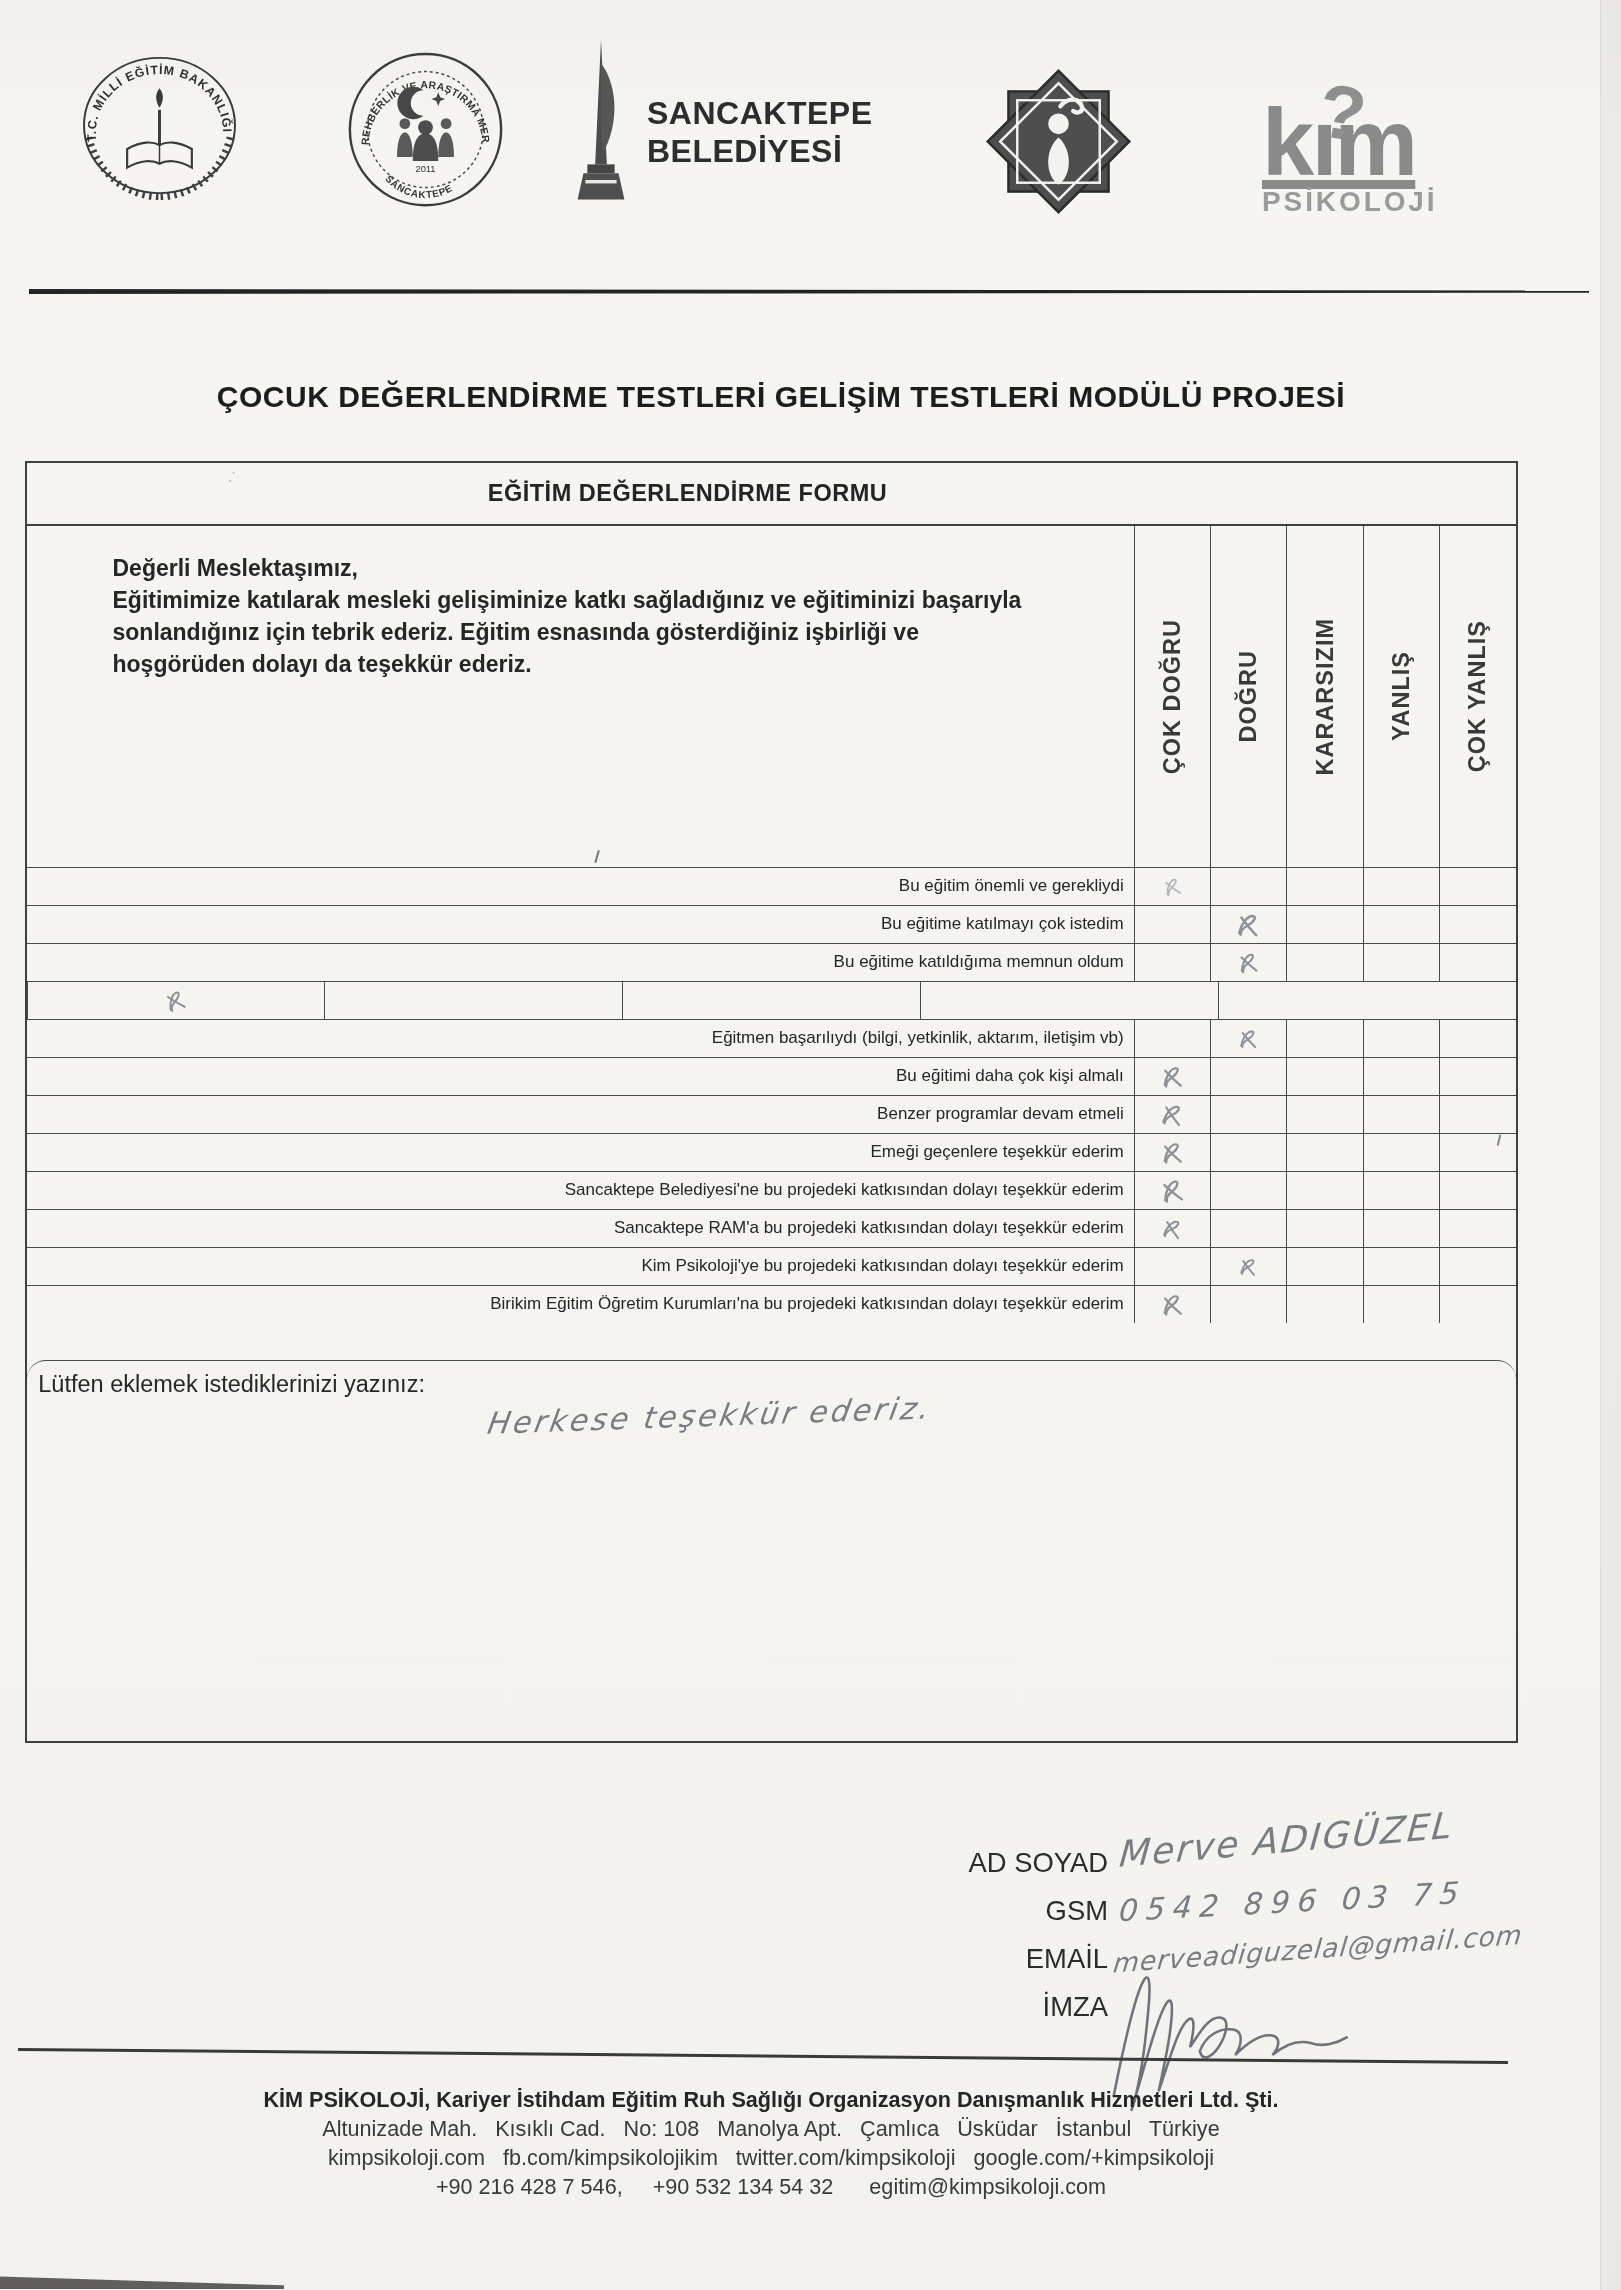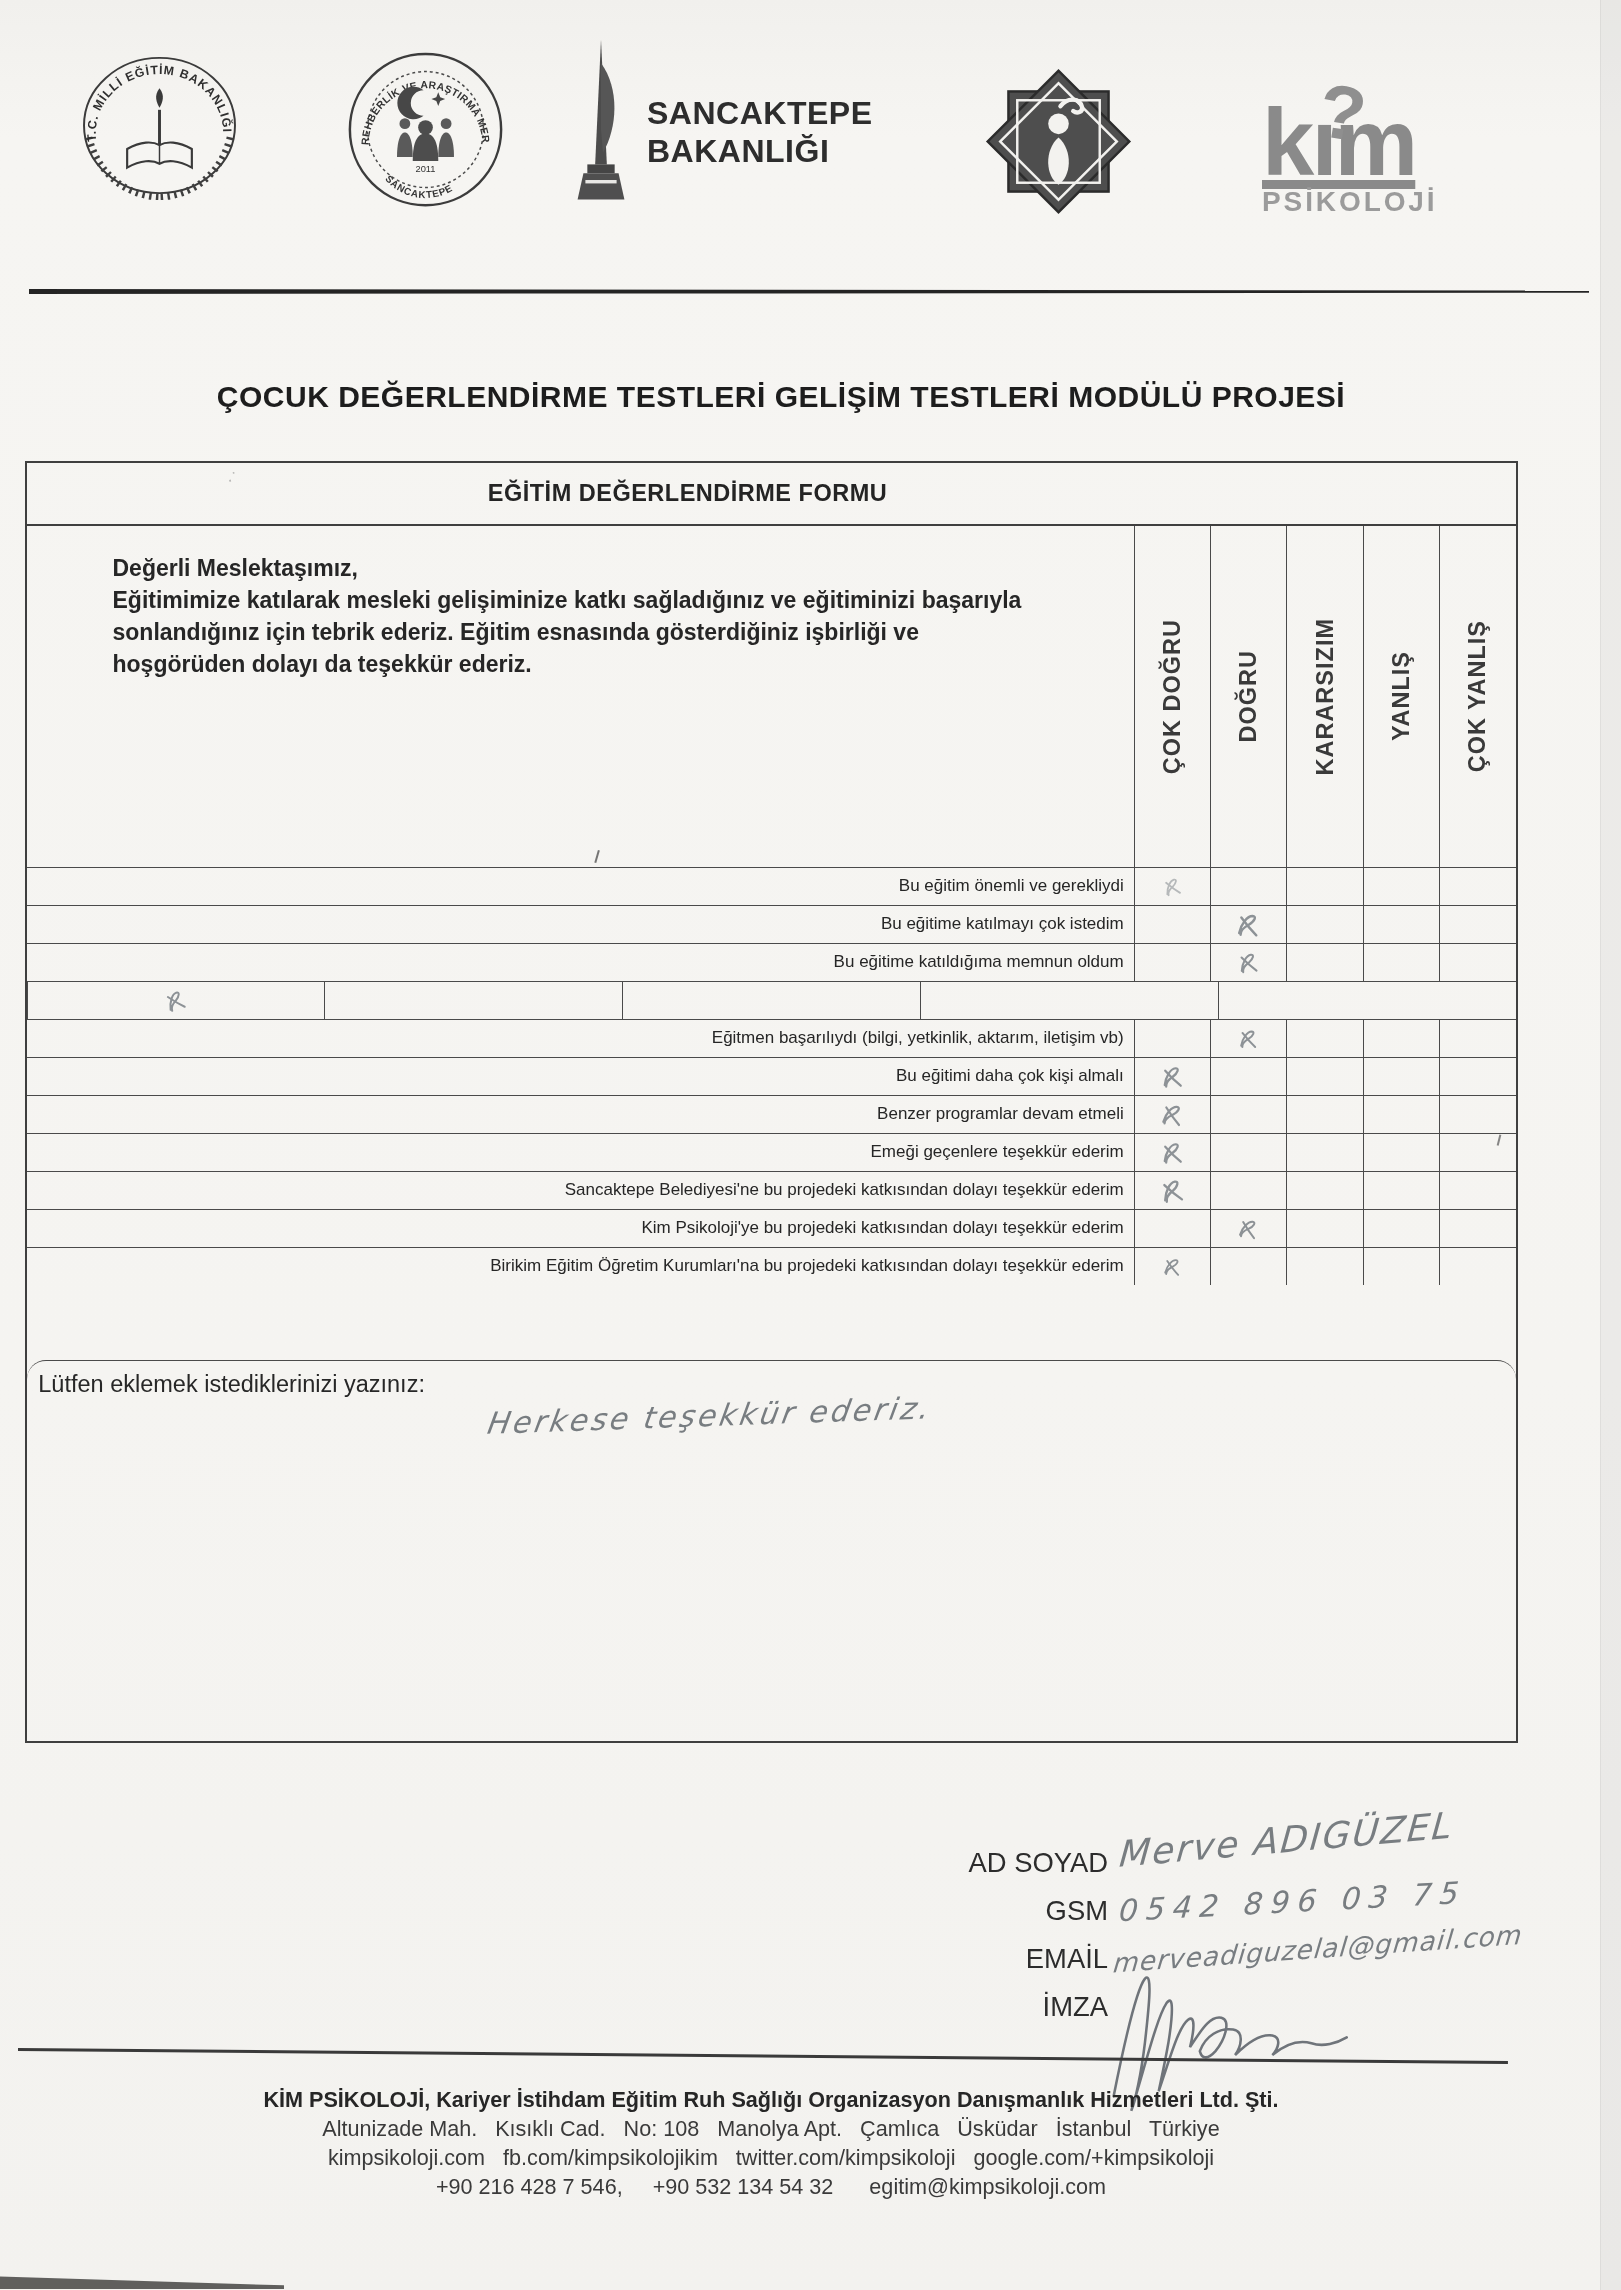--- a/index.html
+++ b/index.html
@@ -148,21 +148,21 @@
   <svg id="monument-logo" class="logo" width="80" height="171" viewBox="0 0 82 174">
     <polygon points="41,4 47,132 35,132" fill="#4c4c4c"></polygon>
     <path d="M41 28 C60 54 58 94 43 120 L41 96 Z" fill="#565656"></path>
     <rect x="27" y="132" width="28" height="9" fill="#454545"></rect>
     <path d="M23 141 L59 141 L65 168 L17 168 Z" fill="#4f4f4f"></path>
     <rect x="25" y="148" width="32" height="3.5" fill="#e9e8e5"></rect>
   </svg>
 
   <div id="muni-name" class="logo">
     <div>SANCAKTEPE</div>
-    <div>BAKANLIĞI</div>
+    <div>BELEDİYESİ</div>
   </div>
 
   <svg id="star-logo" class="logo" width="161" height="161" viewBox="0 0 164 164">
     <g transform="translate(82,82)">
       <rect x="-51" y="-51" width="102" height="102" fill="#4e4e4e" stroke="#2b2b2b" stroke-width="2.5"></rect>
       <rect x="-51" y="-51" width="102" height="102" fill="#4e4e4e" stroke="#2b2b2b" stroke-width="2.5" transform="rotate(45)"></rect>
       <rect x="-42" y="-42" width="84" height="84" fill="none" stroke="#f2f1ee" stroke-width="2.5"></rect>
       <rect x="-42" y="-42" width="84" height="84" fill="none" stroke="#f2f1ee" stroke-width="2.5" transform="rotate(45)"></rect>
       <path d="M2 -36 C10 -46 22 -44 24 -35 C25 -30 19 -28 15 -31" fill="none" stroke="#f3f2ef" stroke-width="4.5" stroke-linecap="round"></path>
       <circle cx="0" cy="-18" r="10.5" fill="#f3f2ef"></circle>
@@ -317,20 +317,33 @@
     <path d="M8 25 C9 16 14 8 19 7.5 C23 7.2 22 12 16 16.5 C11 19.8 9 23 9.5 26.5" fill="none" stroke="#8d9296" stroke-width="2.3" stroke-linecap="round"></path>
     <path d="M8.5 10 C13 15 19 21 24.5 25.5" fill="none" stroke="#8d9296" stroke-width="2.3" stroke-linecap="round"></path>
   </svg>
 </div>
           <div class="rc"></div>
           <div class="rc"></div>
           <div class="rc"></div>
           <div class="rc"></div>
       </div>
       <div class="t-row">
+        <div class="stmt">Sancaktepe RAM'a bu projedeki katkısından dolayı teşekkür ederim</div>
+        <div class="rc">
+  <svg class="pencil-mark" width="31" height="31" viewBox="0 0 32 32">
+    <path d="M8 25 C9 16 14 8 19 7.5 C23 7.2 22 12 16 16.5 C11 19.8 9 23 9.5 26.5" fill="none" stroke="#8d9296" stroke-width="2.3" stroke-linecap="round"></path>
+    <path d="M8.5 10 C13 15 19 21 24.5 25.5" fill="none" stroke="#8d9296" stroke-width="2.3" stroke-linecap="round"></path>
+  </svg>
+</div>
+          <div class="rc"></div>
+          <div class="rc"></div>
+          <div class="rc"></div>
+          <div class="rc"></div>
+      </div>
+      <div class="t-row">
         <div class="stmt">Kim Psikoloji'ye bu projedeki katkısından dolayı teşekkür ederim</div>
         <div class="rc"></div>
           <div class="rc">
   <svg class="pencil-mark" width="31" height="31" viewBox="0 0 32 32">
     <path d="M8 25 C9 16 14 8 19 7.5 C23 7.2 22 12 16 16.5 C11 19.8 9 23 9.5 26.5" fill="none" stroke="#8d9296" stroke-width="2.3" stroke-linecap="round"></path>
     <path d="M8.5 10 C13 15 19 21 24.5 25.5" fill="none" stroke="#8d9296" stroke-width="2.3" stroke-linecap="round"></path>
   </svg>
 </div>
           <div class="rc"></div>
           <div class="rc"></div>

